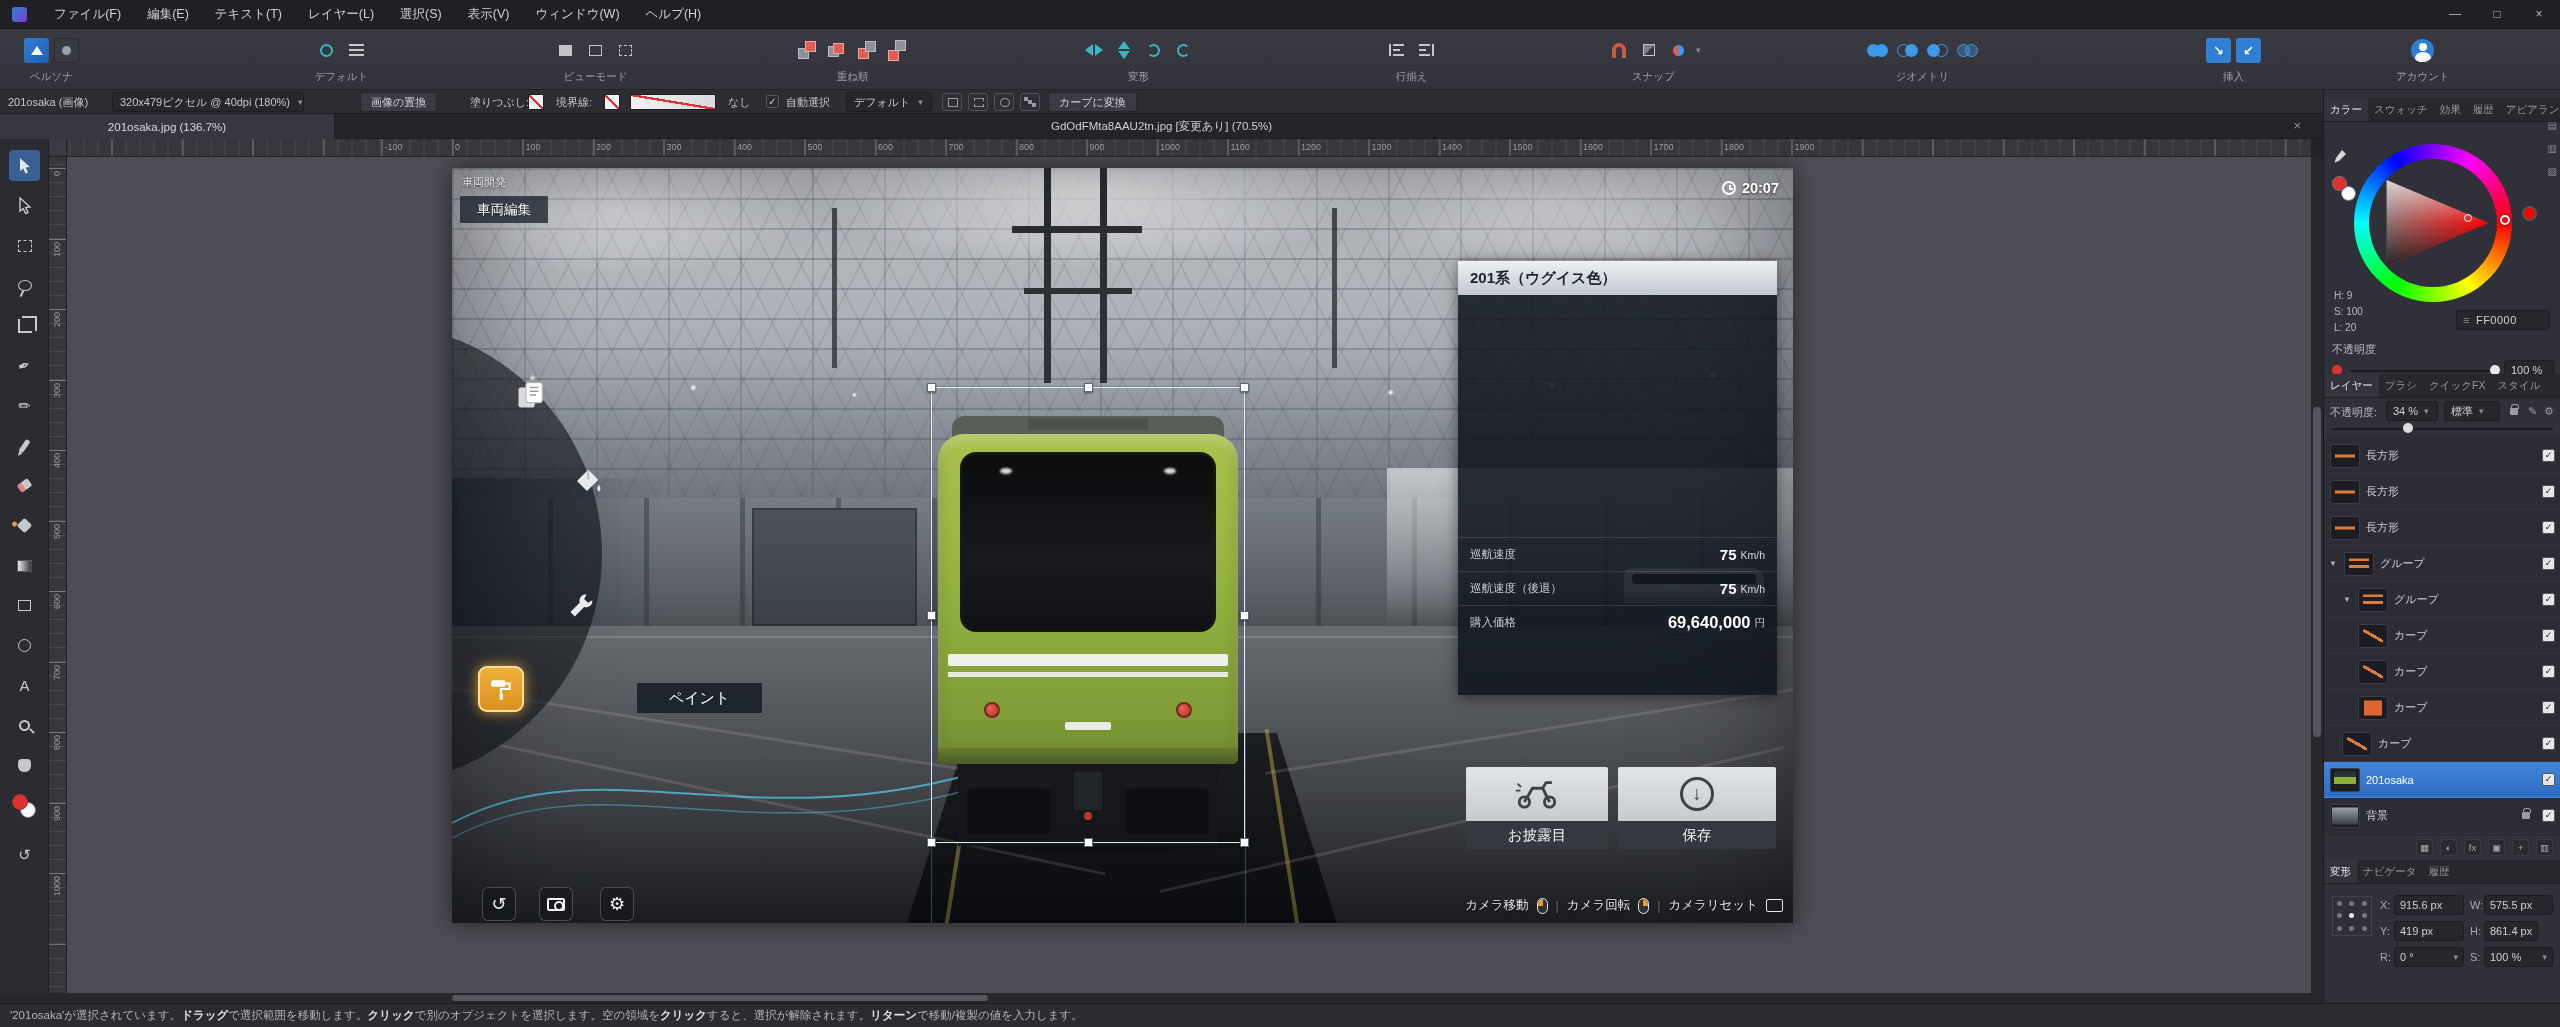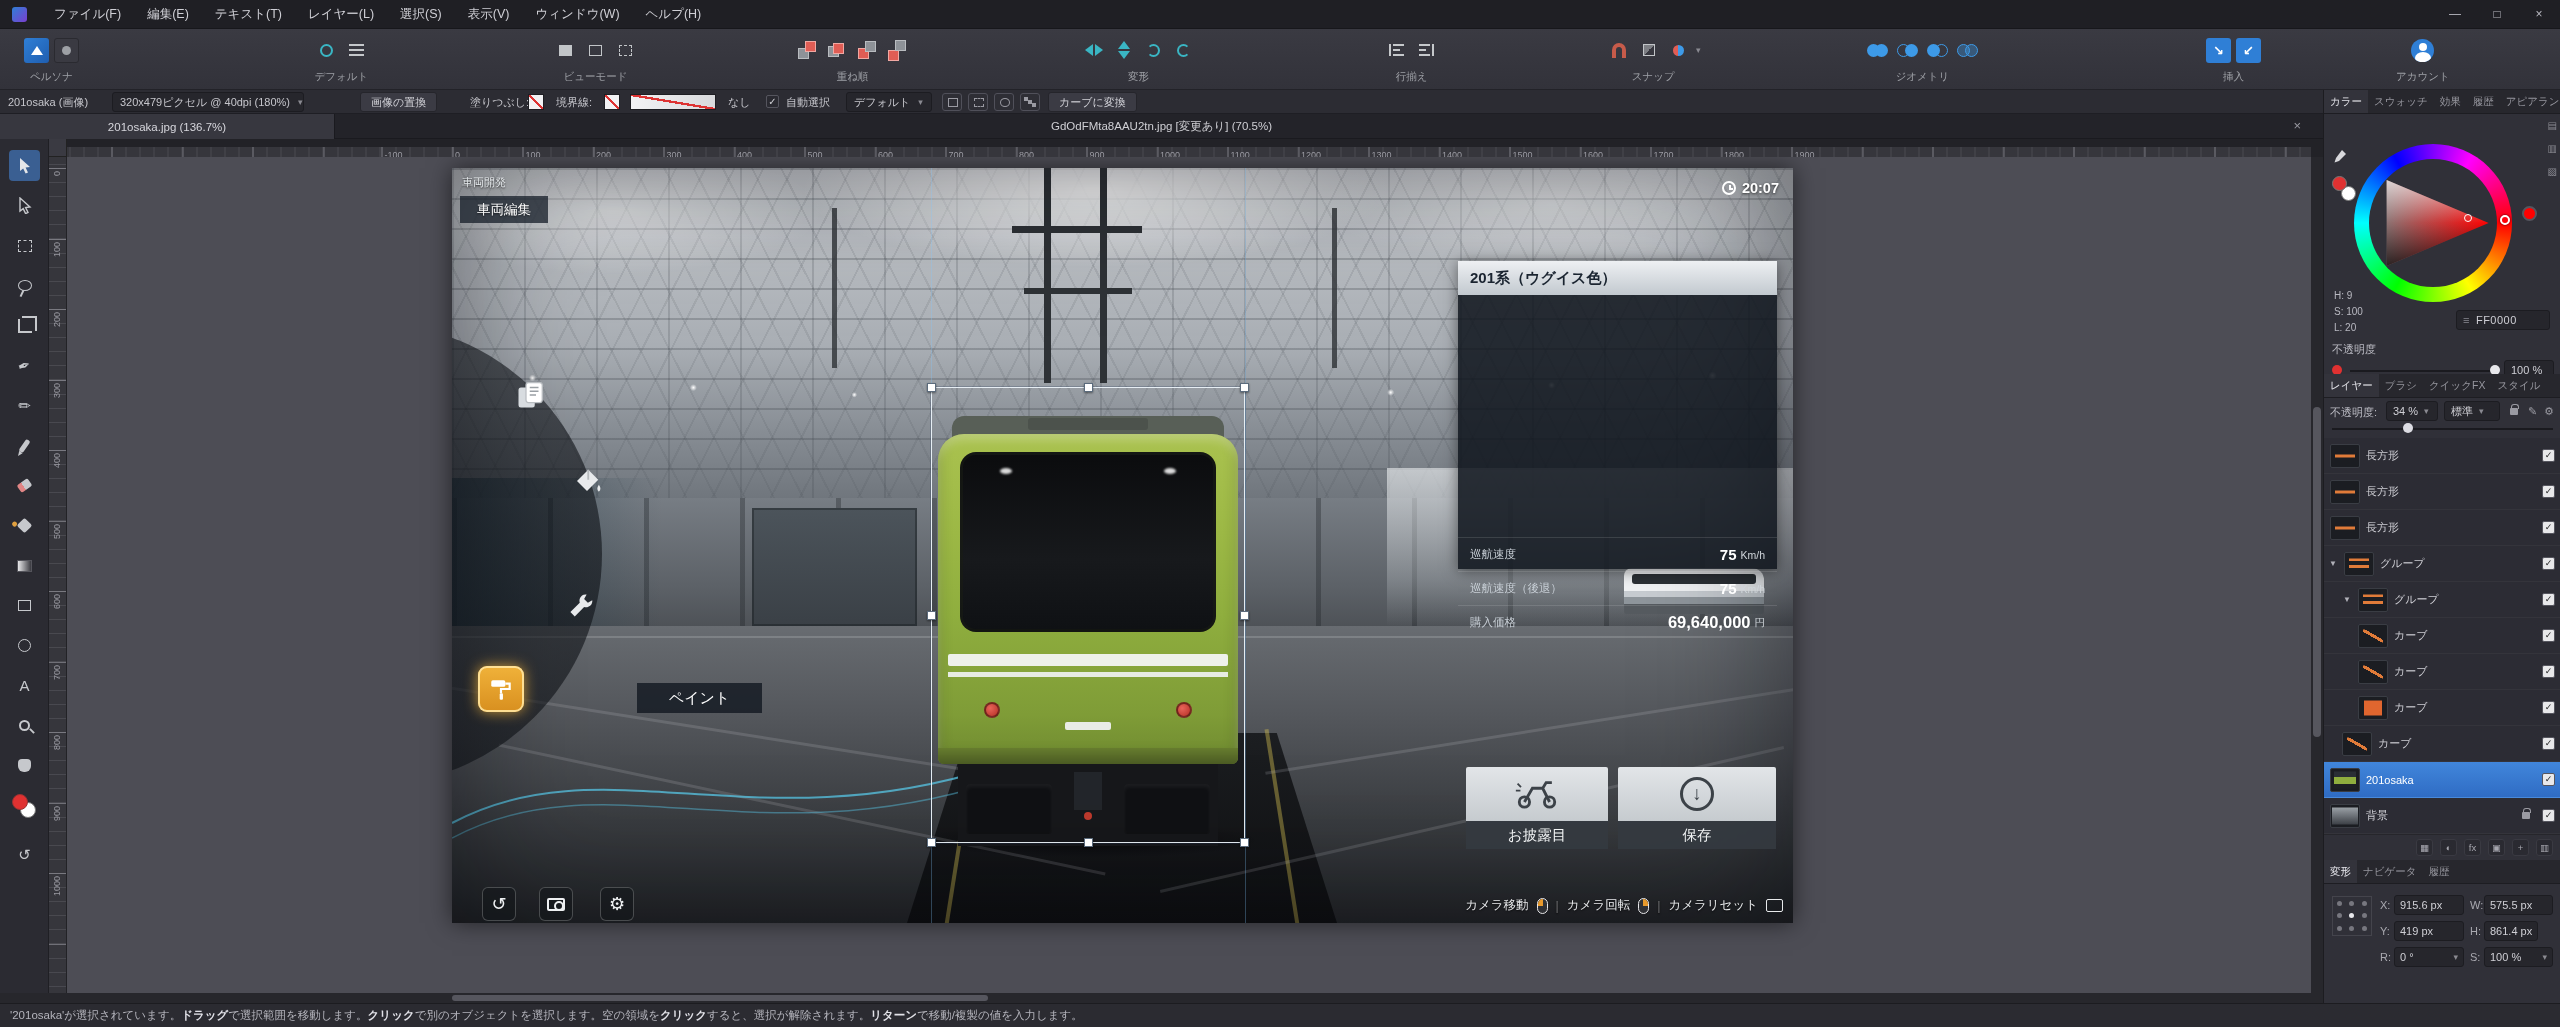--- a/index.html
+++ b/index.html
@@ -103,21 +103,21 @@
 .zm{width:11px;height:11px;border:2px solid #c6c8cc;border-radius:50%;position:relative;}
 .zm::after{content:"";position:absolute;left:8px;top:8px;width:6px;height:2px;background:#c6c8cc;transform:rotate(45deg);}
 .hnd{width:13px;height:13px;background:#c6c8cc;border-radius:4px 4px 6px 6px;}
 .chips{position:absolute;left:12px;width:26px;height:26px;}
 .chips .cb{position:absolute;left:8px;top:8px;width:16px;height:16px;border-radius:50%;background:#fff;border:1px solid #777;}
 .chips .cf{position:absolute;left:0;top:0;width:16px;height:16px;border-radius:50%;background:#e03131;border:1px solid #933;}
 
 
 #rcorner{position:absolute;left:49px;top:139px;width:18px;height:18px;background:#3a3a42;border-right:1px solid #222;border-bottom:1px solid #222;}
 #hruler{position:absolute;left:67px;top:139px;width:2244px;height:18px;background:#36363c;border-bottom:1px solid #222226;overflow:hidden;
-background-image:repeating-linear-gradient(90deg,rgba(160,160,168,.18) 0 1px,transparent 1px 14.1px),repeating-linear-gradient(90deg,rgba(200,200,208,.4) 0 1px,transparent 1px 70.5px);background-position:314.5px 0;margin-top:8px;}
+background-image:repeating-linear-gradient(90deg,rgba(160,160,168,.18) 0 1px,transparent 1px 14.1px),repeating-linear-gradient(90deg,rgba(200,200,208,.4) 0 1px,transparent 1px 70.5px);background-position:314.5px 0;}
 #vruler{position:absolute;left:49px;top:157px;width:18px;height:836px;background:#36363c;border-right:1px solid #222226;overflow:hidden;
 background-image:repeating-linear-gradient(180deg,rgba(160,160,168,.18) 0 1px,transparent 1px 14.1px),repeating-linear-gradient(180deg,rgba(200,200,208,.4) 0 1px,transparent 1px 70.5px);background-position:0 11px;}
 .rl{position:absolute;top:3px;font-size:9px;color:#9a9aa2;}
 .rlv{position:absolute;left:3px;font-size:9px;color:#9a9aa2;writing-mode:vertical-rl;transform:rotate(180deg);}
 #canvas{position:absolute;left:67px;top:157px;width:2244px;height:836px;background:#4d4d55;overflow:hidden;}
 #vscroll{position:absolute;left:2311px;top:157px;width:12px;height:836px;background:#27272c;}
 #vscroll .thumb{position:absolute;left:2px;top:250px;width:8px;height:330px;background:#56565e;border-radius:4px;}
 #hscroll{position:absolute;left:0;top:993px;width:2323px;height:10px;background:#27272c;}
 #hscroll .thumb{position:absolute;left:452px;top:2px;width:536px;height:6px;background:#56565e;border-radius:3px;}
 
@@ -176,21 +176,21 @@
 .t-cred{position:absolute;left:146px;top:396px;width:8px;height:8px;border-radius:50%;background:#c23b2e;}
 
 
 .devl{position:absolute;left:10px;top:7px;font-size:11px;color:#e9edf0;text-shadow:0 1px 2px rgba(0,0,0,.8);}
 .editl{position:absolute;left:8px;top:28px;width:88px;height:27px;background:rgba(22,30,40,.75);color:#fff;font-size:13.5px;display:flex;align-items:center;justify-content:center;text-shadow:0 1px 2px rgba(0,0,0,.6);}
 .clockbox{position:absolute;right:14px;top:12px;display:flex;gap:6px;align-items:center;color:#fff;font-size:14.5px;font-weight:bold;text-shadow:0 1px 3px rgba(0,0,0,.7);}
 .clkface{width:14px;height:14px;border:2px solid #fff;border-radius:50%;position:relative;}
 .clkface::after{content:"";position:absolute;left:5px;top:2px;width:2px;height:5px;background:#fff;}
 .clkface::before{content:"";position:absolute;left:5px;top:5px;width:4px;height:2px;background:#fff;}
 
-.ipanel{position:absolute;left:1006px;top:93px;width:319px;height:308px;background:rgba(14,20,28,.86);box-shadow:0 2px 14px rgba(0,0,0,.5);}
+.ipanel{position:absolute;left:1006px;top:93px;width:319px;height:434px;background:rgba(14,20,28,.86);box-shadow:0 2px 14px rgba(0,0,0,.5);}
 .ipanel .ititle{height:34px;background:linear-gradient(180deg,#eef0f3,#c2c9cf);color:#1a2430;font-size:15px;font-weight:bold;display:flex;align-items:center;padding:0 12px;}
 .irow{position:absolute;left:0;width:319px;height:34px;border-top:1px solid rgba(255,255,255,.12);display:flex;align-items:center;padding:0 12px;}
 .irow .il{font-size:11.5px;color:#c8cfd6;}
 .irow .iv{margin-left:auto;font-size:15px;font-weight:bold;color:#fff;}
 .irow .ivchip{margin-left:auto;font-size:12.5px;font-weight:bold;color:#1c2630;background:#eef0f2;border-radius:2px;padding:2px 8px;}
 .irow .iu{font-size:10.5px;color:#cfd5da;margin-left:4px;}
 .irow.big .iv{font-size:16.5px;}
 
 .rad{position:absolute;left:-312px;top:155px;width:462px;height:462px;border-radius:50%;background:radial-gradient(circle,rgba(10,13,18,.58) 0 74%,rgba(10,13,18,.4) 77%,rgba(10,13,18,0) 79%);}
 .ric{position:absolute;width:30px;height:30px;}
@@ -720,21 +720,21 @@
 </div>
 
 <div id="vscroll">
     <div class="thumb"></div>
   </div>
 <div id="hscroll">
     <div class="thumb"></div>
   </div>
 
 <div id="rightpanel">
-  <div class="ptabs" style="top:0">
+  <div class="ptabs" style="top:8px">
     <span class="ptab on">カラー</span>
     <span class="ptab">スウォッチ</span>
     <span class="ptab">効果</span>
     <span class="ptab">履歴</span>
     <span class="ptab">アピアランス</span>
   </div>
   <div class="studio">
     <span>▤</span>
     <span>▥</span>
     <span>▧</span>

